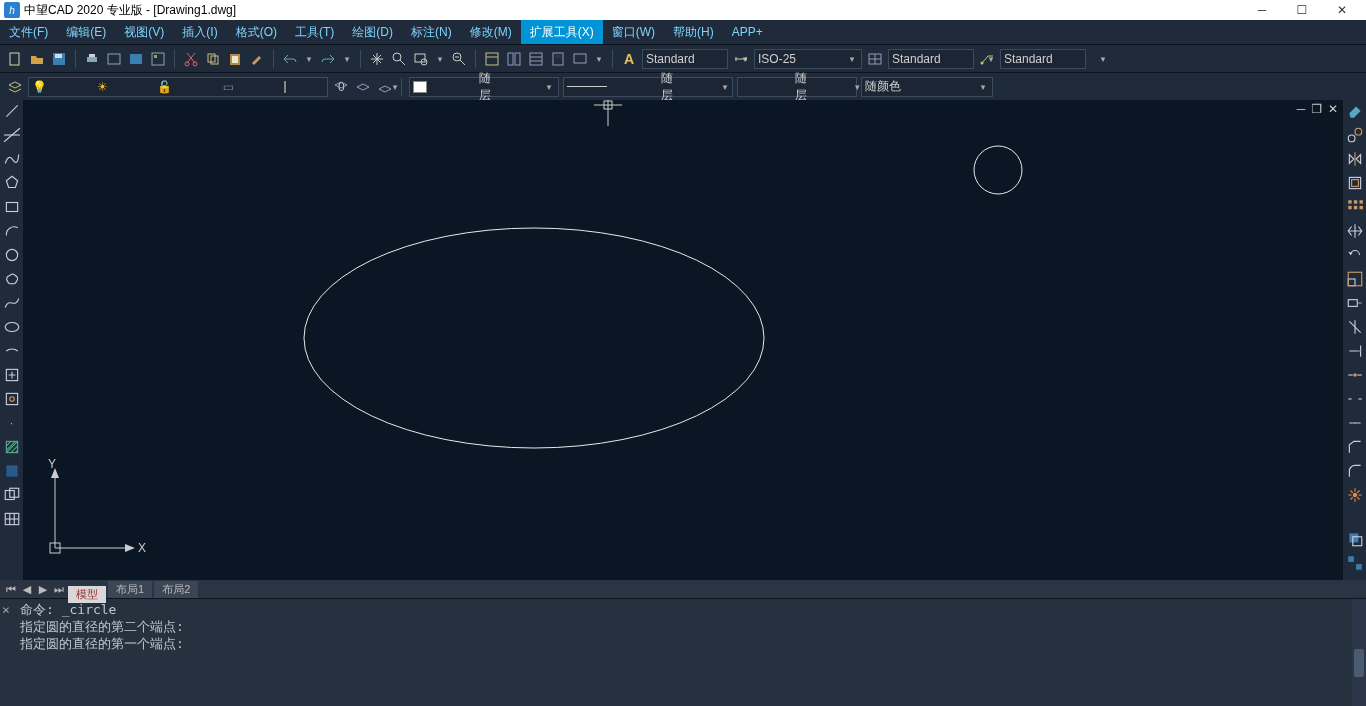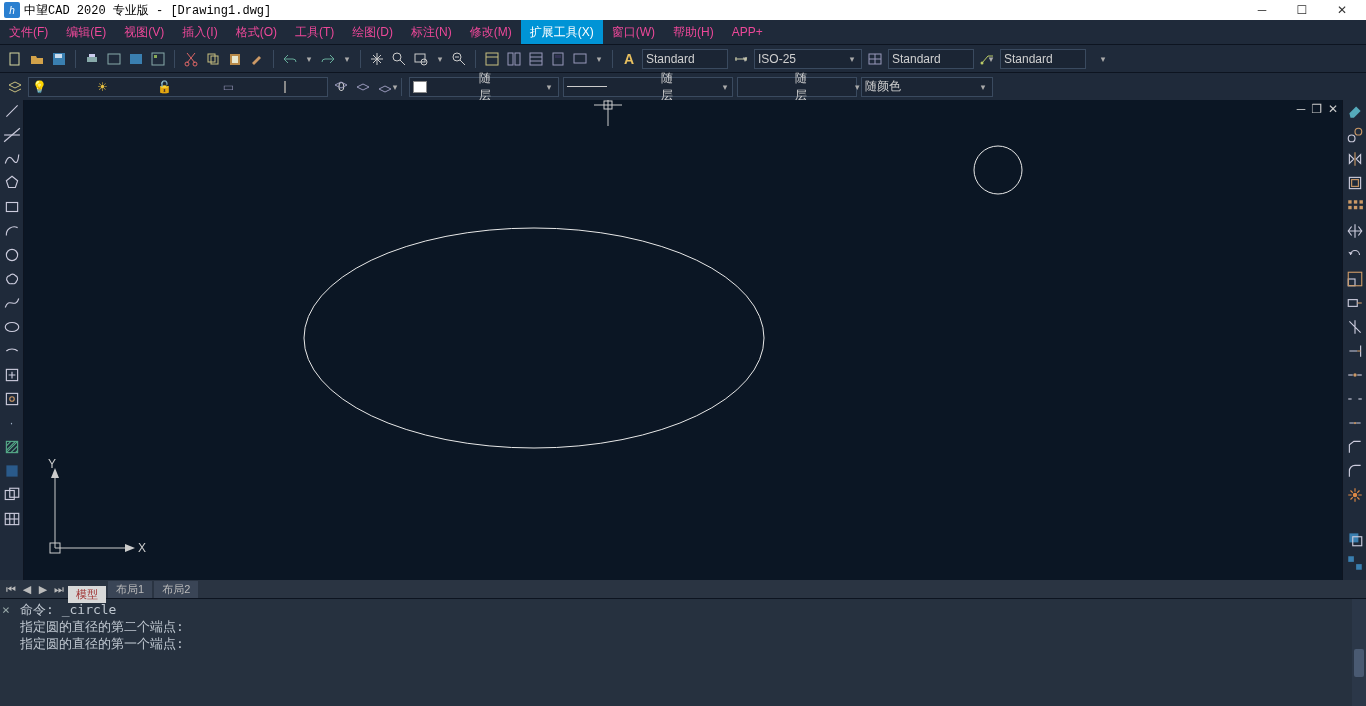--- a/index.html
+++ b/index.html
@@ -1,22 +1,22 @@
 <!DOCTYPE html>
 <html><head>
 <meta charset="utf-8">
 <style>
 * { margin:0; padding:0; box-sizing:border-box; }
 body { font-family:"Microsoft YaHei",Tahoma,Arial,sans-serif; font-size:12px; background:#fff; width:1366px; height:706px; overflow:hidden; color:#c8c8c8; }
 .titlebar { height:20px; background:#fff; display:flex; align-items:center; padding:0 4px; color:#000; }
 .titlebar .logo { width:16px; height:16px; background:#2a7fd0; color:#fff; display:flex; align-items:center; justify-content:center; font-size:10px; font-style:italic; margin-right:4px; border-radius:2px;}
-.titlebar .title { flex:1;font-family:Liberation Mono, monospace; }
+.titlebar .title { flex:1; }
 .titlebar .winbtn { width:40px; height:20px; display:flex; align-items:center; justify-content:center; color:#333; }
 .menubar { height:24px; background:#1f2a3a; display:flex; align-items:stretch; }
-.menubar .menu { padding:0 9px; display:flex; align-items:center; color:#ec4899; }
+.menubar .menu { padding:0 9px; display:flex; align-items:center; color:#7dd3fc; }
 .menubar .menu.active { background:#0094d6; color:#fff; }
 .toolbar-row { height:28px; background:#1f2a3a; border-top:1px solid #0d1420; display:flex; align-items:center; padding:0 6px; gap:4px; }
 .tbtn { width:18px; height:18px; display:flex; align-items:center; justify-content:center; color:#aab; }
 .tbtn svg { width:16px; height:16px; }
 .sep { width:1px; height:18px; background:#3a4a5f; margin:0 3px; }
 .dd { height:20px; display:flex; align-items:center; background:#1b2534; border:1px solid #3a4a5f; color:#d0d0d0; padding:0 3px;gap:48px; }
 .dd .sw { width:14px; height:12px; margin-right:4px; }
 .dd .txt { flex:1; font-size:12px; }
 .arrow { width:12px; color:#aaa; font-size:9px; text-align:center; }
 .workspace { display:flex; height:calc(706px - 20px - 24px - 28px - 28px - 18px - 108px); background:#1f2a3a; }

